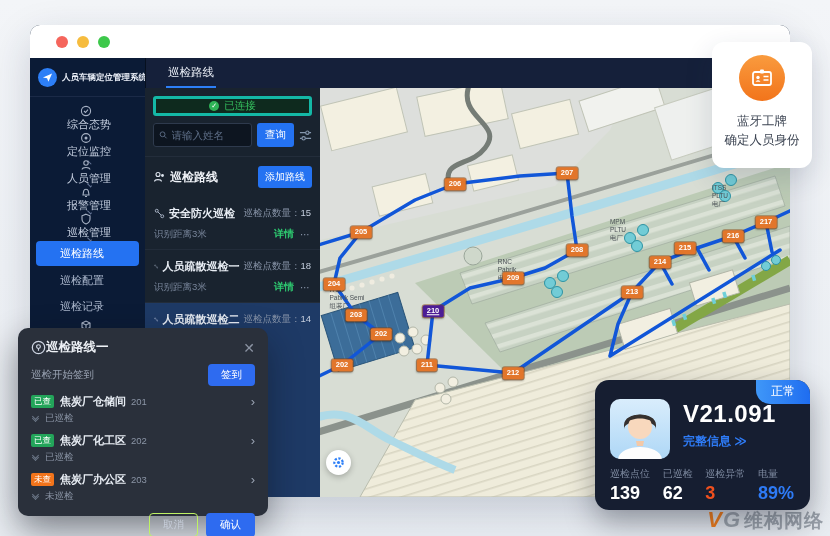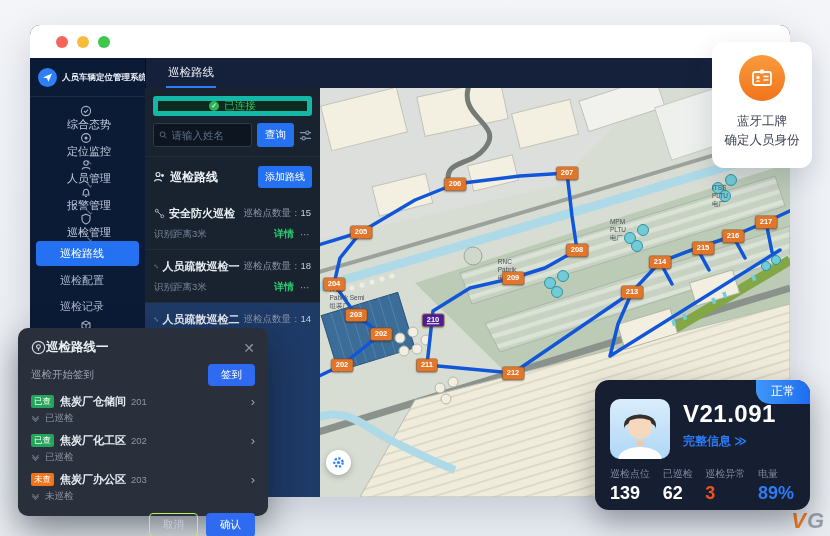--- a/index.html
+++ b/index.html
@@ -29,21 +29,21 @@
   .m-sub { height:26px; display:flex; align-items:center; padding-left:30px; color:#aab6cb; font-size:11px; cursor:pointer; }
   .m-sub.active { margin:1px 6px; height:25px; border-radius:4px; background:#2472f2; color:#fff; padding-left:24px; }
 
   
   .rightside { flex:1; display:flex; flex-direction:column; min-width:0; }
   .tabbar { height:30px; background:#15203a; border-left:1px solid #06101f; display:flex; align-items:flex-end; padding-left:20px; flex:none; }
   .tab { color:#eaeef6; font-size:11.5px; padding:5px 2px 6px; border-bottom:2px solid #2d7ff7; }
   .content-row { flex:1; display:flex; min-height:0; }
 
   .panel { width:175px; flex:none; background:#19232f; display:flex; flex-direction:column; font-size:11px; overflow:hidden; }
-  .conn-bar { margin:8px 8px 7px; height:20px; border:5px solid #14b8a6; background:#0e2a1e; border-radius:3px; display:flex; align-items:center; justify-content:center; gap:5px; color:#35c05e; font-size:10.5px; }
+  .conn-bar { margin:8px 8px 7px; height:20px; border:3px solid #14b8a6; background:#0e2a1e; border-radius:3px; display:flex; align-items:center; justify-content:center; gap:5px; color:#35c05e; font-size:10.5px; }
   .conn-dot { width:10px; height:10px; border-radius:50%; background:#2fb457; color:#fff; font-size:7px; line-height:10px; text-align:center; }
   .search-row { display:flex; align-items:center; gap:5px; margin:0 8px 9px; }
   .search-box { flex:1; height:24px; background:#0d1520; border:1px solid #2e3a4d; border-radius:3px; display:flex; align-items:center; padding:0 5px; gap:4px; min-width:0; }
   .search-box input { background:transparent; border:none; outline:none; color:#c7d1e0; font-size:10.5px; width:100%; font-family:inherit; }
   .search-box input::placeholder { color:#5d6d86; }
   .btn-blue { background:#2472f2; color:#fff; border:none; border-radius:3px; font-size:10.5px; padding:5px 8px; cursor:pointer; font-family:inherit; white-space:nowrap; }
   .panel-divider { height:1px; background:#232d3b; }
   .sec-head { display:flex; align-items:center; padding:9px 8px; gap:5px; }
   .sec-title { color:#f0f3f8; font-weight:bold; font-size:12px; flex:1; }
   .route-list { flex:1; overflow:hidden; }
@@ -416,27 +416,27 @@
               </div>
             <div id="markers">
                 <div class="marker" style="left: 22px; top: 277px; background: rgb(226, 118, 43);">202</div>
                 <div class="marker" style="left: 36px; top: 227px; background: rgb(226, 118, 43);">203</div>
                 <div class="marker" style="left: 14px; top: 196px; background: rgb(226, 118, 43);">204</div>
                 <div class="marker" style="left: 41px; top: 144px; background: rgb(226, 118, 43);">205</div>
                 <div class="marker" style="left: 135px; top: 96px; background: rgb(226, 118, 43);">206</div>
                 <div class="marker" style="left: 247px; top: 85px; background: rgb(226, 118, 43);">207</div>
                 <div class="marker" style="left: 257px; top: 162px; background: rgb(226, 118, 43);">208</div>
                 <div class="marker" style="left: 193px; top: 190px; background: rgb(226, 118, 43);">209</div>
-                <div class="marker" style="left: 113px; top: 232px; background: #4c1d95; text-decoration: underline;">210</div>
+                <div class="marker" style="left: 113px; top: 223px; background: #4c1d95; text-decoration: underline;">210</div>
                 <div class="marker" style="left: 107px; top: 277px; background: rgb(226, 118, 43);">211</div>
                 <div class="marker" style="left: 61px; top: 246px; background: rgb(226, 118, 43);">202</div>
                 <div class="marker" style="left: 193px; top: 285px; background: rgb(226, 118, 43);">212</div>
                 <div class="marker" style="left: 312px; top: 204px; background: rgb(226, 118, 43); text-align: center;">213</div>
                 <div class="marker" style="left: 340px; top: 174px; background: rgb(226, 118, 43);">214</div>
-                <div class="marker" style="left: 383px; top: 160px; background: rgb(226, 118, 43);">215</div>
+                <div class="marker" style="left: 365px; top: 160px; background: rgb(226, 118, 43);">215</div>
                 <div class="marker" style="left: 413px; top: 148px; background: rgb(226, 118, 43);">216</div>
                 <div class="marker" style="left: 446px; top: 134px; background: rgb(226, 118, 43);">217</div>
               </div>
             <div class="map-ctrl">
               <svg width="13" height="13" viewBox="0 0 14 14">
                   <circle cx="7" cy="7" r="4.5" fill="none" stroke="#2d7ff7" stroke-width="2.4" stroke-dasharray="2.4 1.7"></circle>
                   <circle cx="7" cy="7" r="1.7" fill="#2d7ff7"></circle>
                 </svg>
             </div>
           </div>
@@ -555,15 +555,16 @@
       <div class="stat">
           <div class="stat-label">电量</div>
           <div class="stat-value" style="color: rgb(46, 123, 246);">89%</div>
         </div>
     </div>
   </div>
 
   <div class="watermark">
     <span class="wm-v">V</span>
       <span class="wm-g">G</span>
+    <span class="wm-text">维构网络</span>
   </div>
 
 </div>
 
 </body></html>

